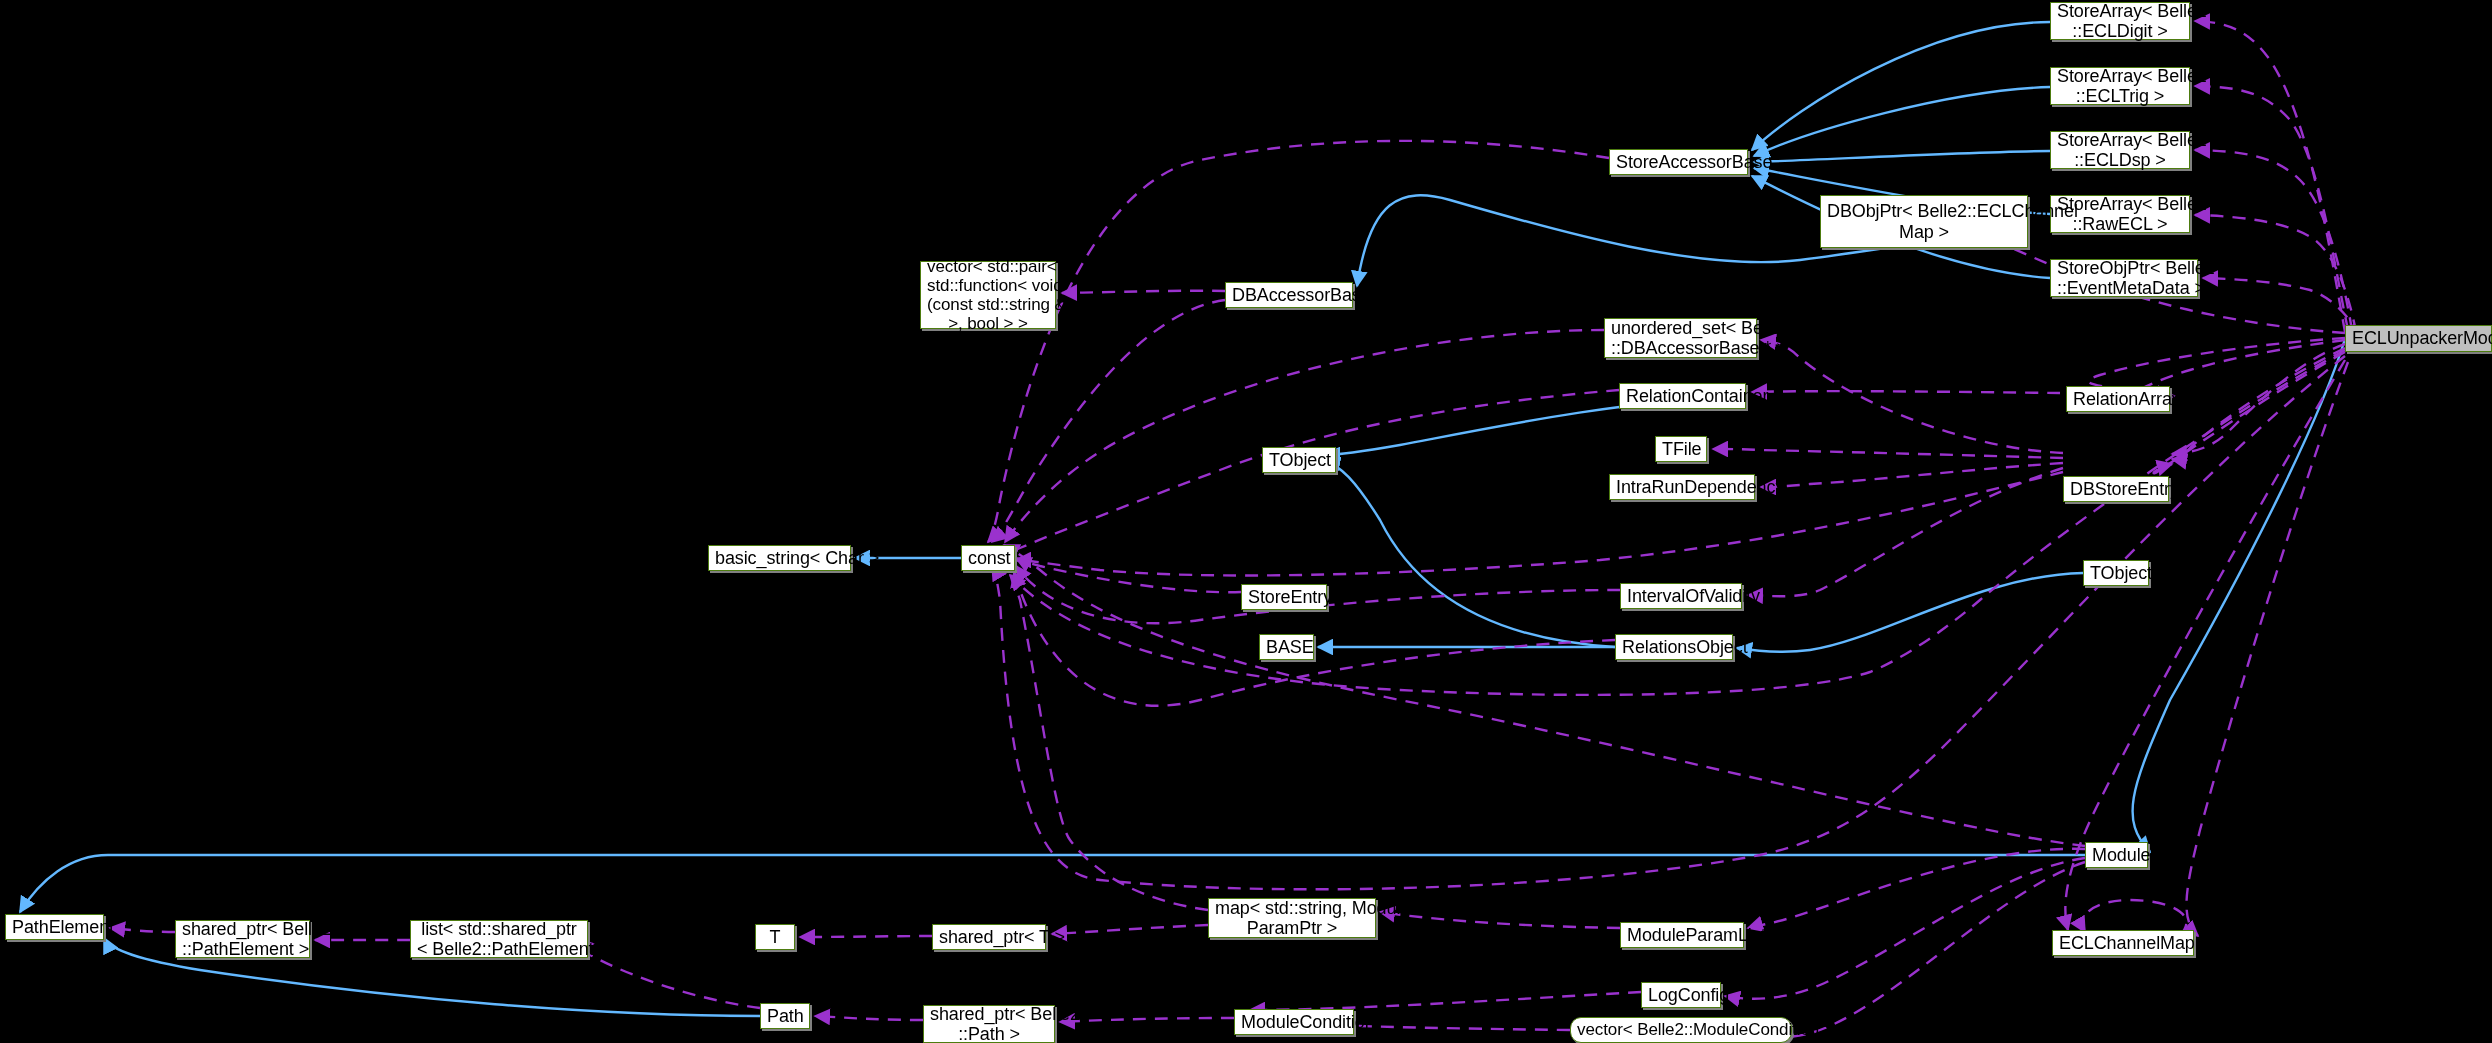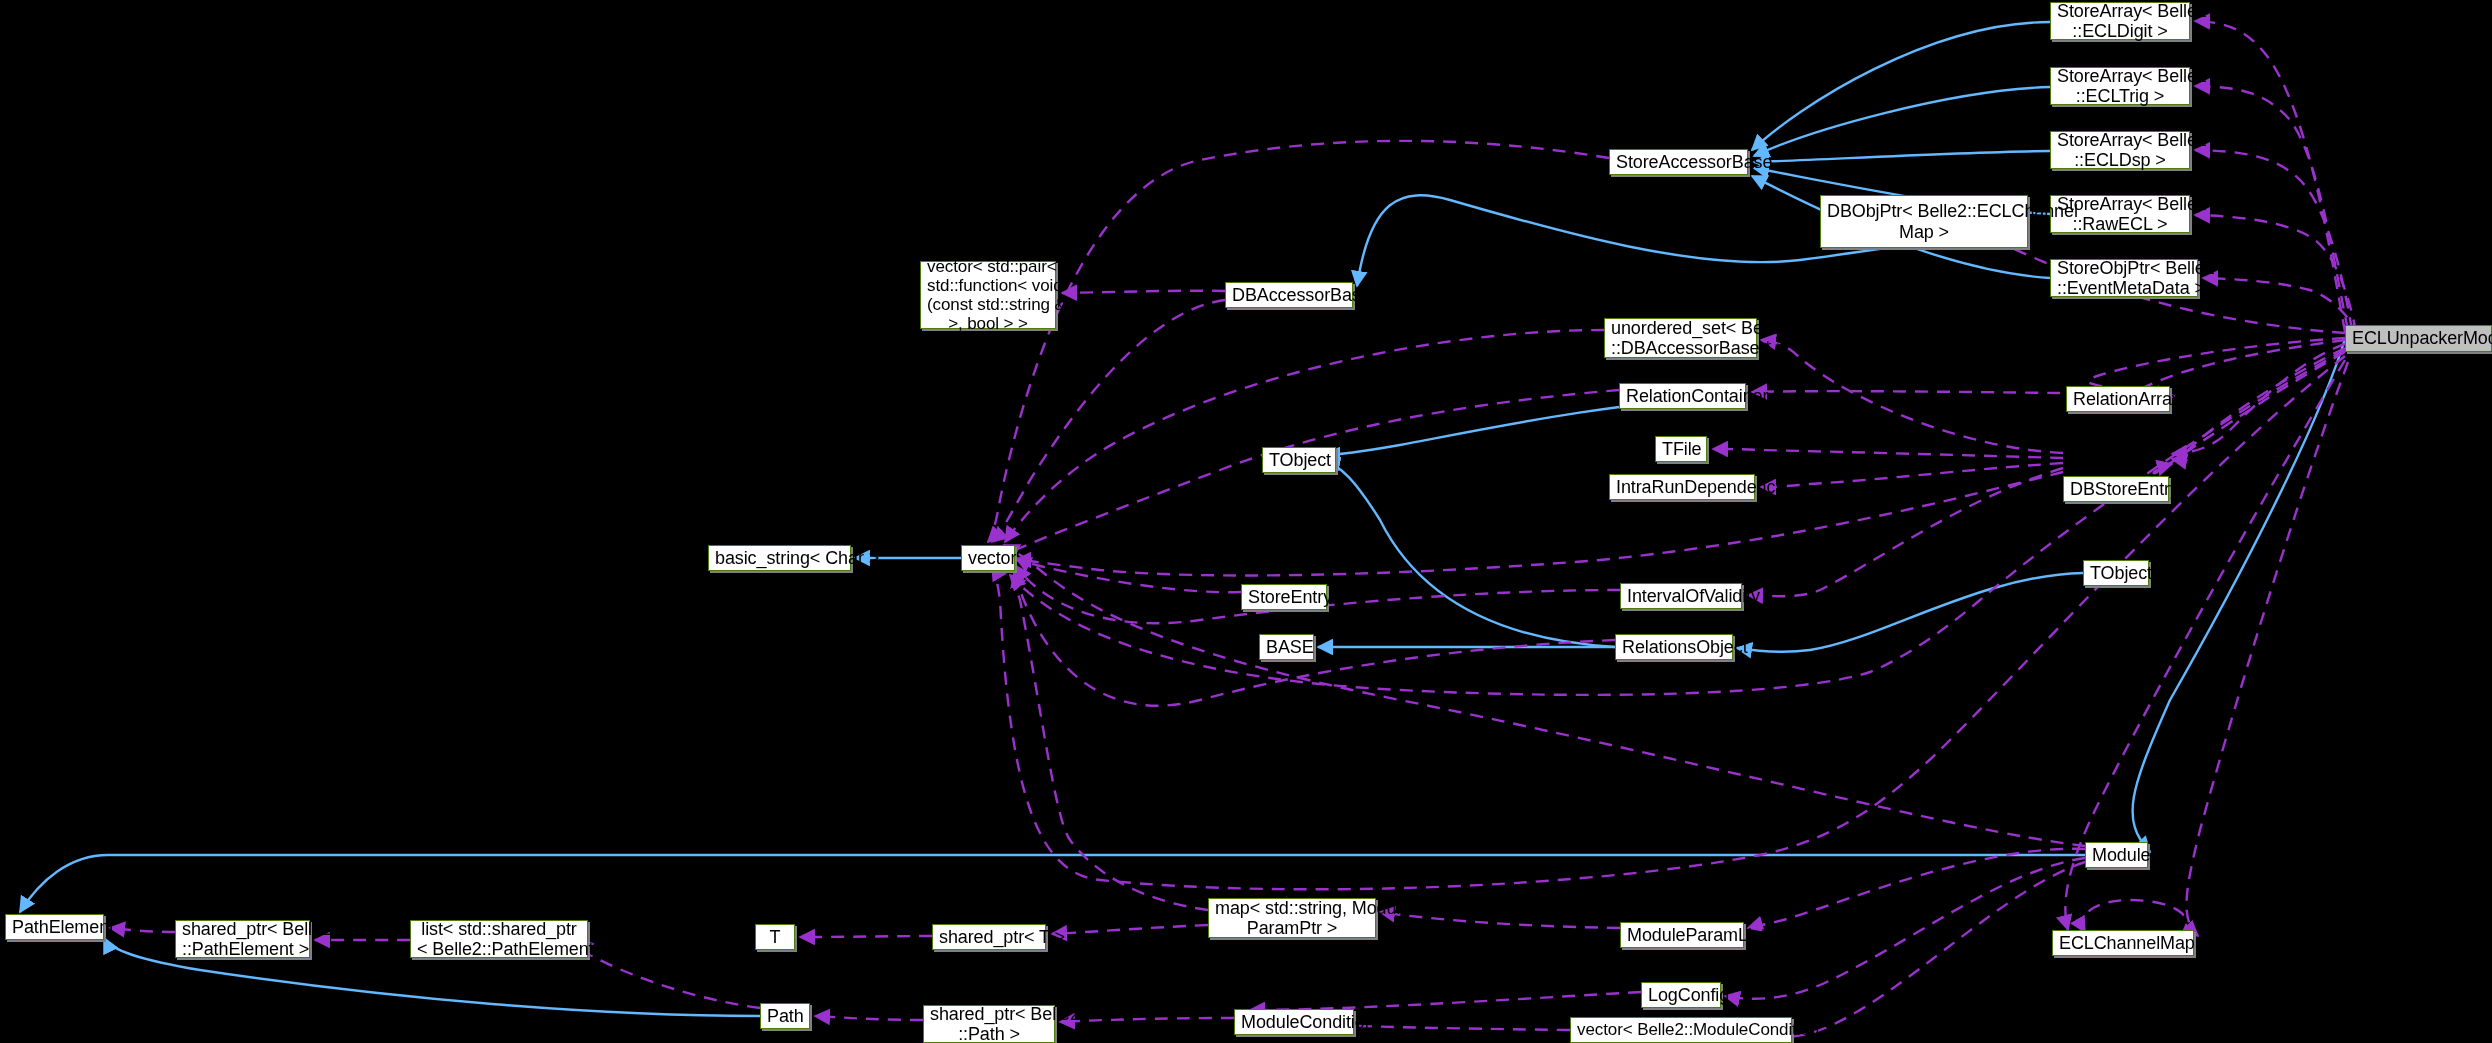--- a/index.html
+++ b/index.html
@@ -190,21 +190,21 @@
   <div class="uml-node" style="left:2063px;top:448px;width:106px;height:26px;margin-top:28px;">
     <span class="nlabel">DBStoreEntry</span>
   </div>
   <div class="uml-node" style="left:2083px;top:560px;width:66px;height:26px;">
     <span class="nlabel">TObject</span>
   </div>
   <div class="uml-node" style="left:708px;top:545px;width:143px;height:26px;">
     <span class="nlabel">basic_string&lt; Char &gt;</span>
   </div>
   <div class="uml-node" style="left:961px;top:545px;width:54px;height:26px;">
-    <span class="nlabel">vector</span>
+    <span class="nlabel">const</span>
   </div>
   <div class="uml-node" style="left:1241px;top:584px;width:86px;height:26px;">
     <span class="nlabel">StoreEntry</span>
   </div>
   <div class="uml-node" style="left:1620px;top:583px;width:122px;height:26px;">
     <span class="nlabel">IntervalOfValidity</span>
   </div>
   <div class="uml-node" style="left:1259px;top:634px;width:55px;height:26px;">
     <span class="nlabel">BASE</span>
   </div>
@@ -244,20 +244,20 @@
   <div class="uml-node" style="left:923px;top:1005px;width:132px;height:38px;">
     <span class="nlabel">shared_ptr&lt; Belle2
 ::Path &gt;</span>
   </div>
   <div class="uml-node" style="left:1234px;top:1009px;width:120px;height:26px;">
     <span class="nlabel">ModuleCondition</span>
   </div>
   <div class="uml-node" style="left:1641px;top:982px;width:80px;height:26px;">
     <span class="nlabel">LogConfig</span>
   </div>
-  <div class="uml-node" style="left:1570px;top:1017px;width:222px;height:26px;font-size:17px;">
+  <div class="uml-node" style="left:1570px;top:1017px;width:222px;height:26px;font-size:17px;border-radius:11px;">
     <span class="nlabel">vector&lt; Belle2::ModuleCondition &gt;</span>
   </div>
   <div class="uml-node" style="left:2052px;top:930px;width:142px;height:26px;">
     <span class="nlabel">ECLChannelMapper</span>
   </div>
 
 </div>
 
 </body></html>

